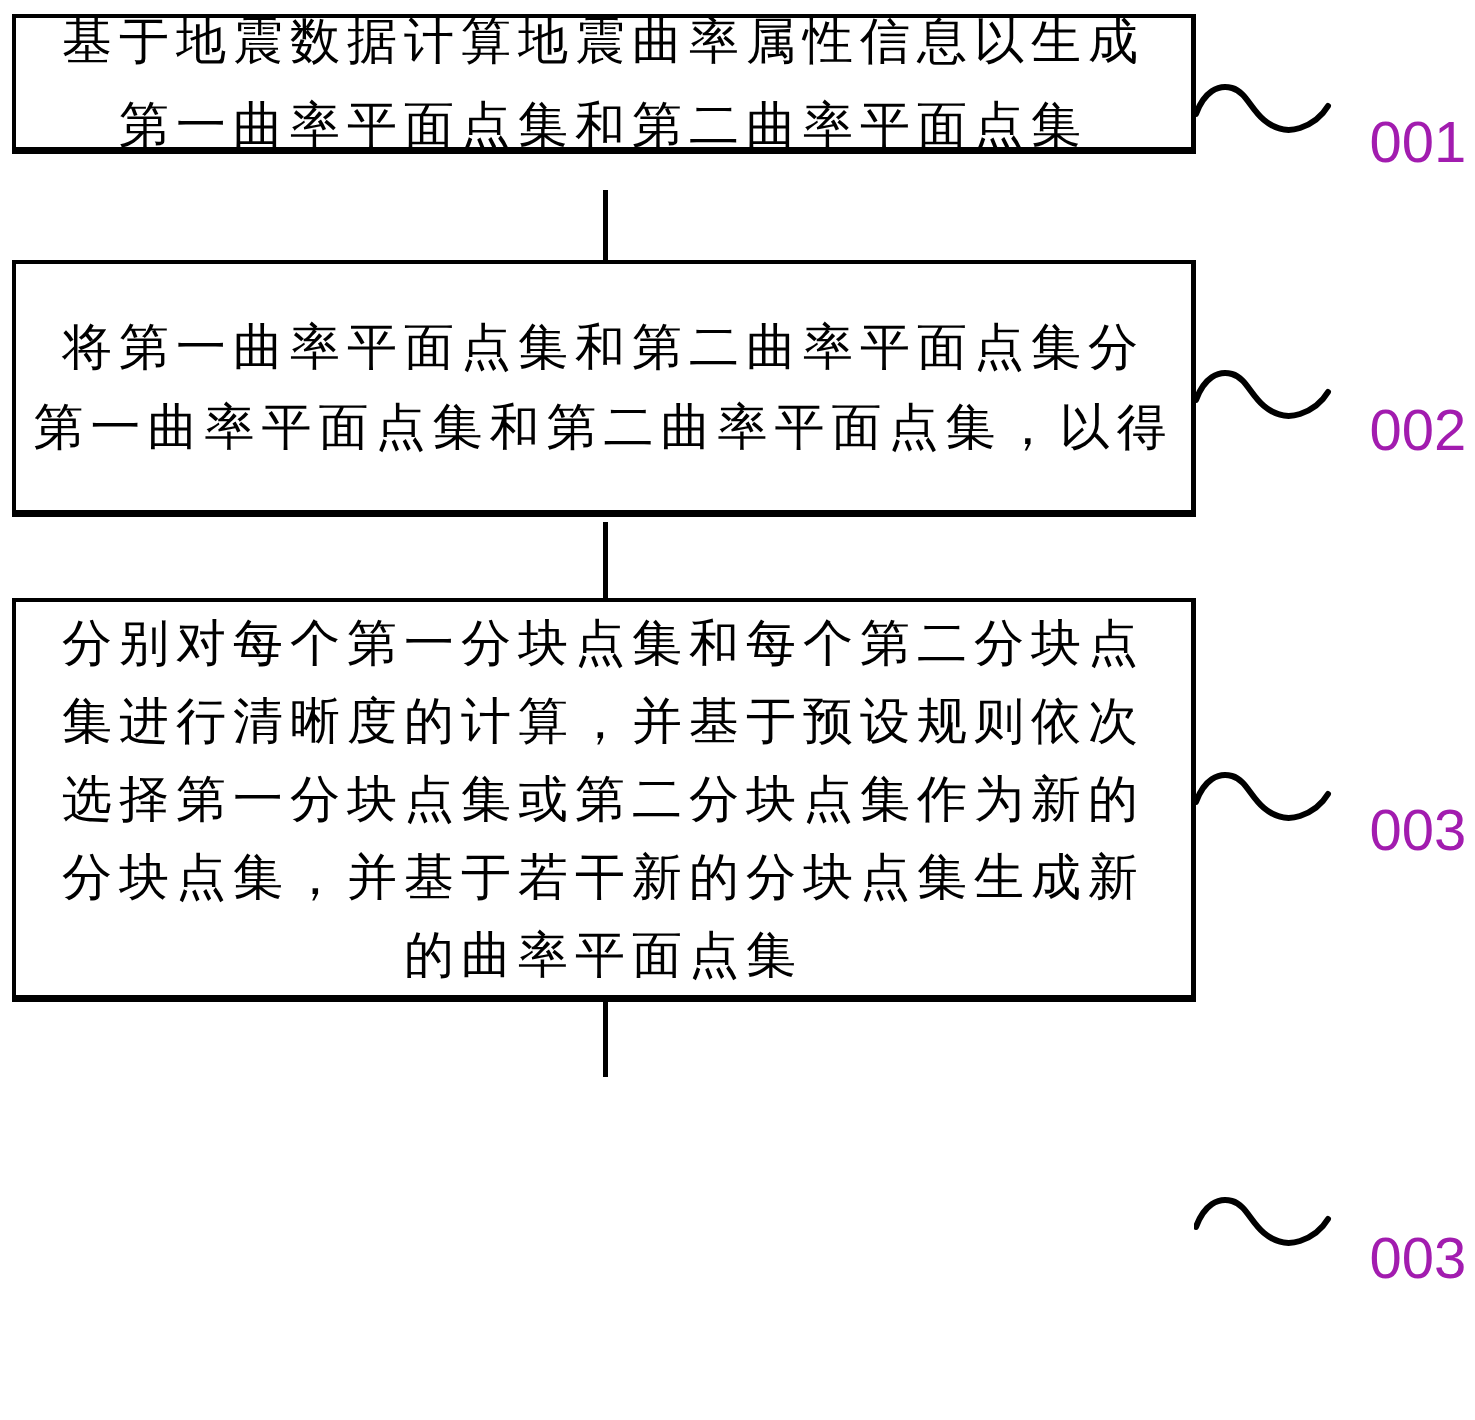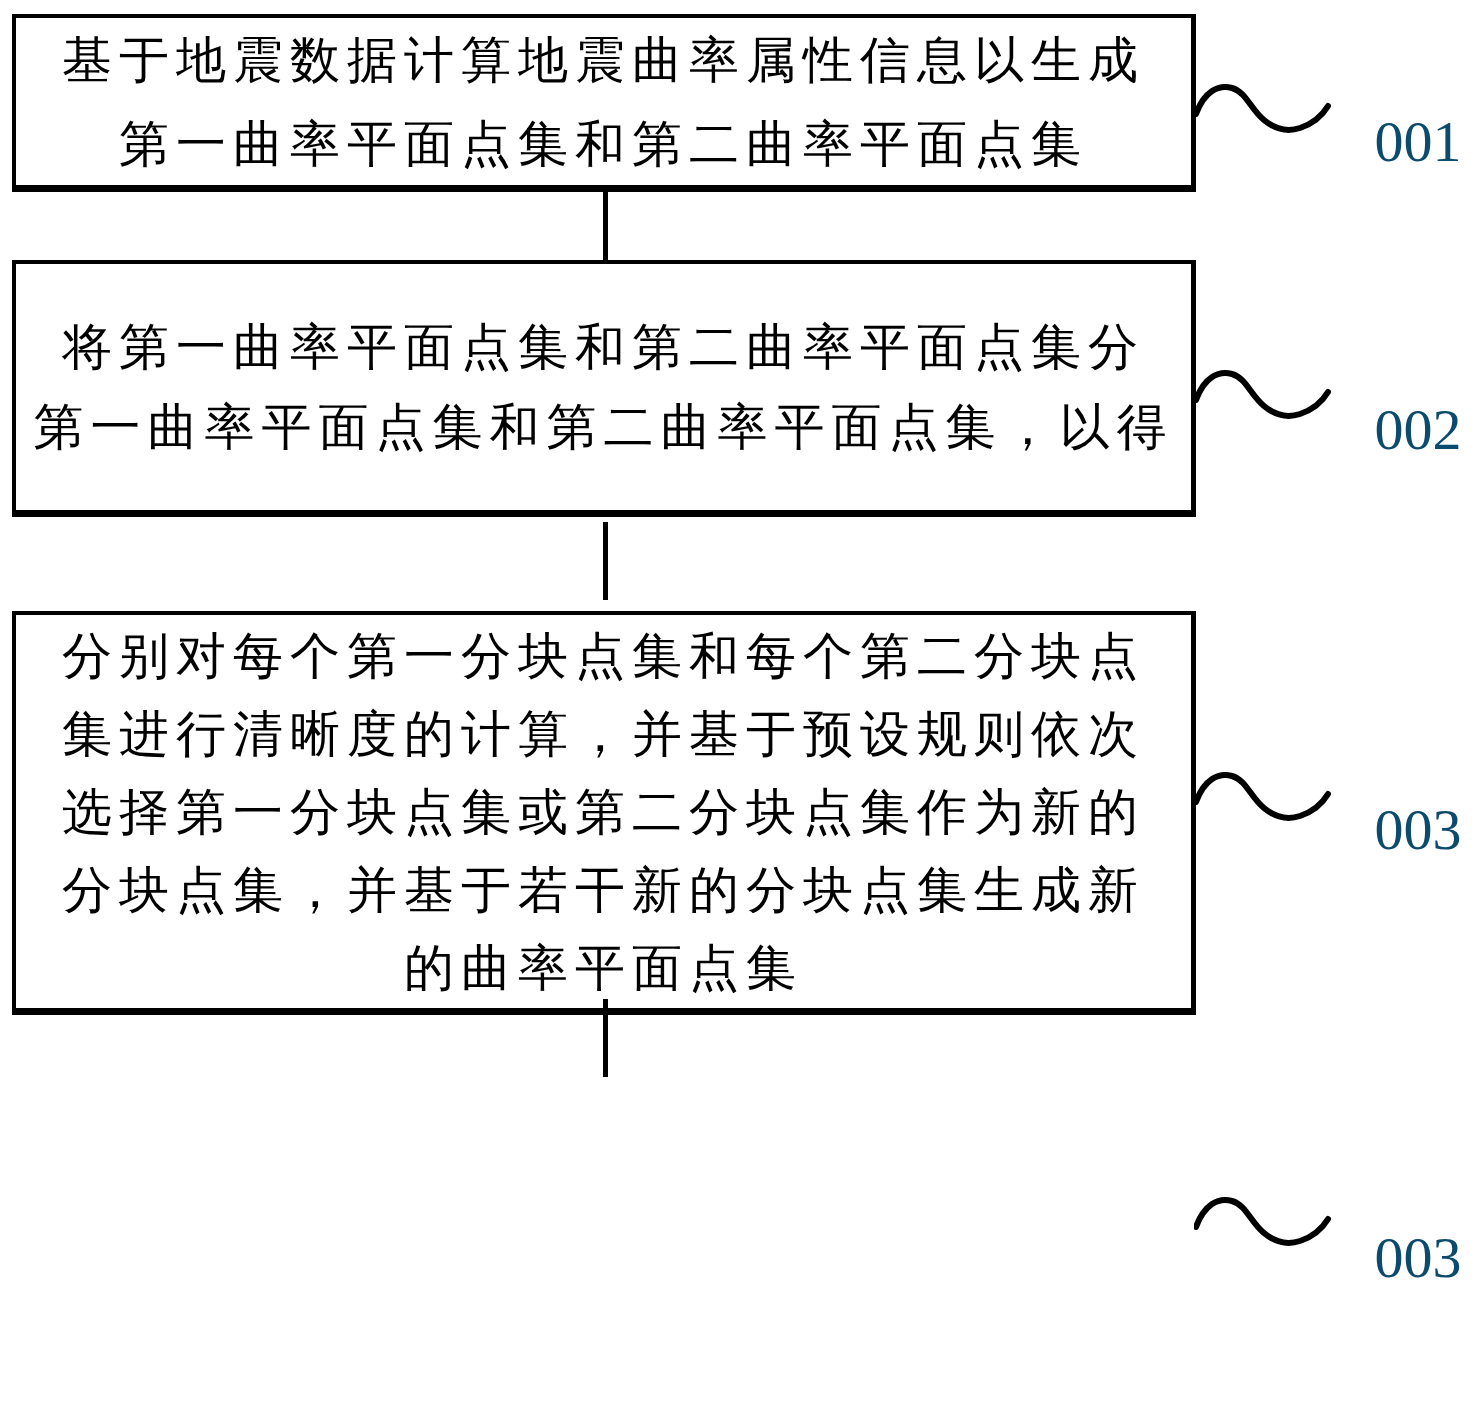--- a/index.html
+++ b/index.html
@@ -49,44 +49,44 @@
     height: 64px;
   }
   .leader svg { display: block; width: 140px; height: 64px; }
   .ref-label {
     position: absolute;
     left: 1368px;
     width: 100px;
     text-align: center;
     font-size: 58px;
     line-height: 60px;
-    font-family: Liberation Serif, serif;
-    color: #0c4a6e;
+    font-family: Liberation Sans, sans-serif;
+    color: #a21caf;
   }
 </style>
 </head>
 <body>
 
 <div class="canvas">
 
-  <div class="flow-box lh84" style="top:14px; height:178px;">
+  <div class="flow-box lh84" style="top:14px; height:140px;">
     <div class="box-line">基于地震数据计算地震曲率属性信息以生成</div>
     <div class="box-line">第一曲率平面点集和第二曲率平面点集</div>
   </div>
 
   <div class="connector" style="top:190px; height:80px;"></div>
 
   <div class="flow-box lh80" style="top:260px; height:257px;">
     <div class="box-line">将第一曲率平面点集和第二曲率平面点集分</div>
     <div class="box-line">第一曲率平面点集和第二曲率平面点集，以得</div>
   </div>
 
   <div class="connector" style="top:522px; height:78px;"></div>
 
-  <div class="flow-box lh78" style="top:611px; height:404px;">
+  <div class="flow-box lh78" style="top:598px; height:404px;">
     <div class="box-line">分别对每个第一分块点集和每个第二分块点</div>
     <div class="box-line">集进行清晰度的计算，并基于预设规则依次</div>
     <div class="box-line">选择第一分块点集或第二分块点集作为新的</div>
     <div class="box-line">分块点集，并基于若干新的分块点集生成新</div>
     <div class="box-line">的曲率平面点集</div>
   </div>
 
   <div class="connector" style="top:999px; height:78px;"></div>
 
 

